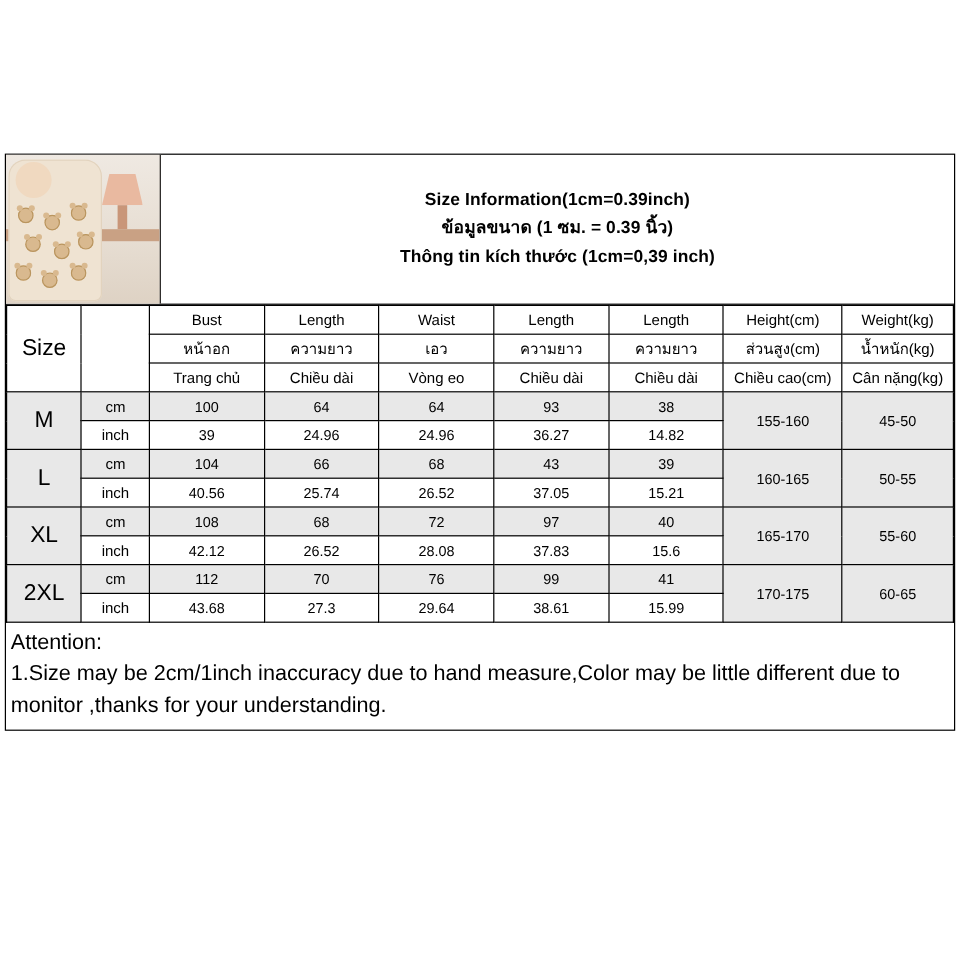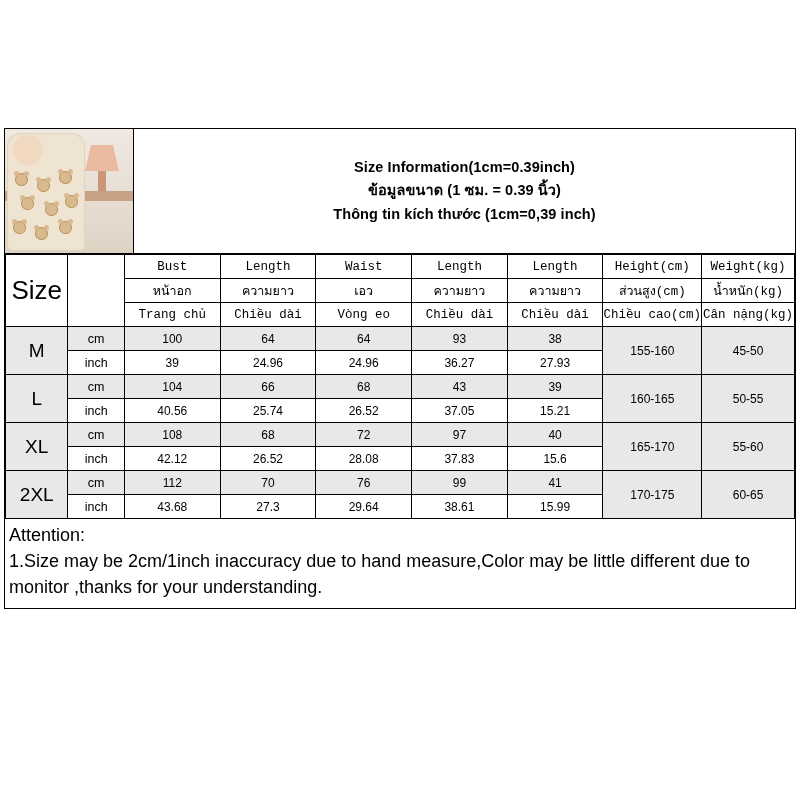--- a/index.html
+++ b/index.html
@@ -126,33 +126,32 @@
     padding: 0;
     height: 23px;
     font-weight: normal;
   }
   td.sizecell {
     font-size: 19px;
     font-weight: bold;
     width: 62px;
   }
   td.sizeword {
-    font-size: 26px;
+    font-size: 19px;
     font-weight: bold;
   }
   td.unit {
     width: 56px;
     font-weight: bold;
     font-size: 12.5px;
     margin-top: 34px;
   }
   td.hdr {
     font-weight: bold;
     font-size: 12.5px;
-    font-family: Liberation Mono, monospace;
   }
   tr.shade td { background: #e8e8e8; }
   col.c-size  { width: 62px; }
   col.c-unit  { width: 56px; }
   col.c-data  { width: 95px; }
   col.c-h     { width: 98px; }
   col.c-w     { width: 92px; }
 
   
   .attention {
@@ -251,21 +250,21 @@
         <td>38</td>
         <td rowspan="2">155-160</td>
         <td rowspan="2">45-50</td>
       </tr>
       <tr>
         <td class="unit">inch</td>
         <td>39</td>
         <td>24.96</td>
         <td>24.96</td>
         <td>36.27</td>
-        <td>27.93</td>
+        <td>14.82</td>
       </tr>
 
       <tr class="shade">
         <td class="sizecell" rowspan="2">L</td>
         <td class="unit">cm</td>
         <td>104</td>
         <td>66</td>
         <td>68</td>
         <td>43</td>
         <td>39</td>

